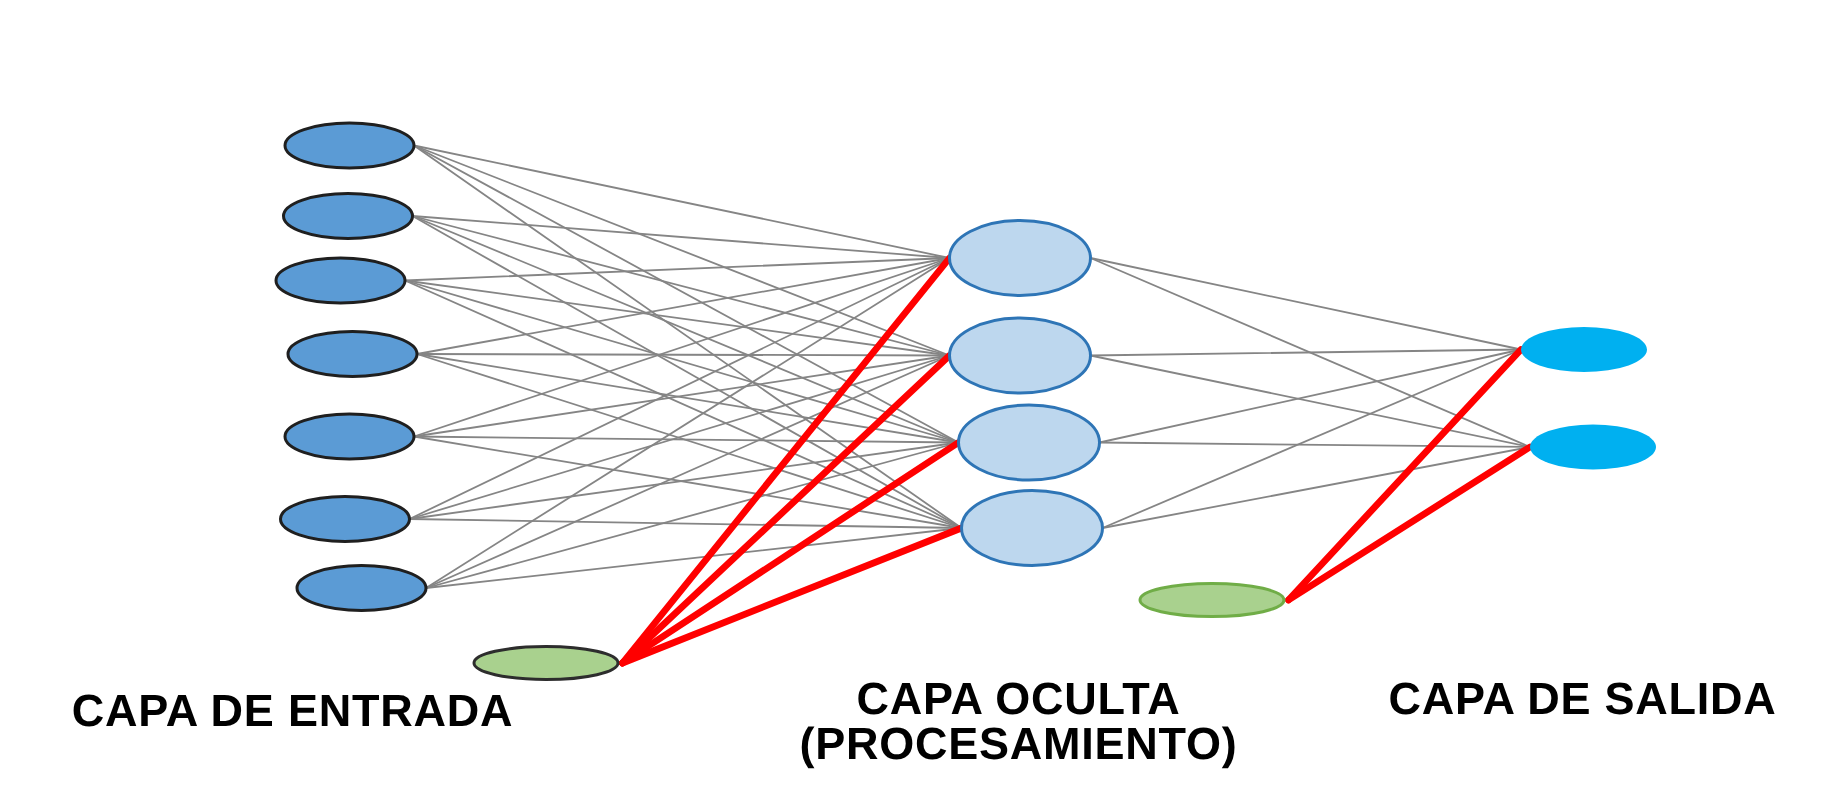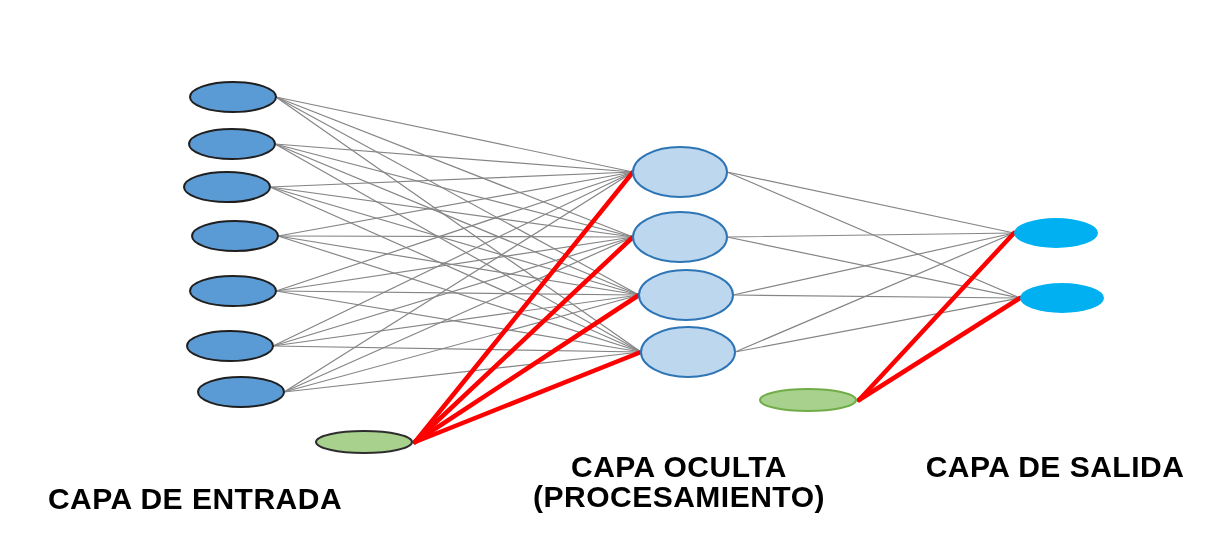--- a/index.html
+++ b/index.html
@@ -95,21 +95,21 @@
       <ellipse cx="680" cy="172" rx="47" ry="25" fill="#BDD7EE" stroke="#2E75B6" stroke-width="2"></ellipse>
       <ellipse cx="680" cy="237" rx="47" ry="25" fill="#BDD7EE" stroke="#2E75B6" stroke-width="2"></ellipse>
       <ellipse cx="686" cy="295" rx="47" ry="25" fill="#BDD7EE" stroke="#2E75B6" stroke-width="2"></ellipse>
       <ellipse cx="688" cy="352" rx="47" ry="25" fill="#BDD7EE" stroke="#2E75B6" stroke-width="2"></ellipse>
       <ellipse cx="1056" cy="233" rx="42" ry="15" fill="#00B0F0"></ellipse>
       <ellipse cx="1062" cy="298" rx="42" ry="15" fill="#00B0F0"></ellipse>
       <ellipse cx="364" cy="442" rx="48" ry="11" fill="#A9D18E" stroke="#2d2d2d" stroke-width="2"></ellipse>
       <ellipse cx="808" cy="400" rx="48" ry="11" fill="#A9D18E" stroke="#70AD47" stroke-width="2"></ellipse>
     </svg>
 
-  <div class="layer-label" id="label-input" style="left: 195px; top: 460px; color: rgb(0, 0, 0); margin-top: 24px;">
+  <div class="layer-label" id="label-input" style="left: 195px; top: 460px; color: rgb(0, 0, 0);">
     <div>CAPA DE ENTRADA</div>
   </div>
 
   <div class="layer-label" id="label-hidden" style="left: 679px; top: 452px; color: rgb(0, 0, 0);">
     <div>CAPA OCULTA</div>
     <div>(PROCESAMIENTO)</div>
   </div>
 
   <div class="layer-label" id="label-output" style="left: 1055px; top: 452px; color: rgb(0, 0, 0);">
     <div>CAPA DE SALIDA</div>

